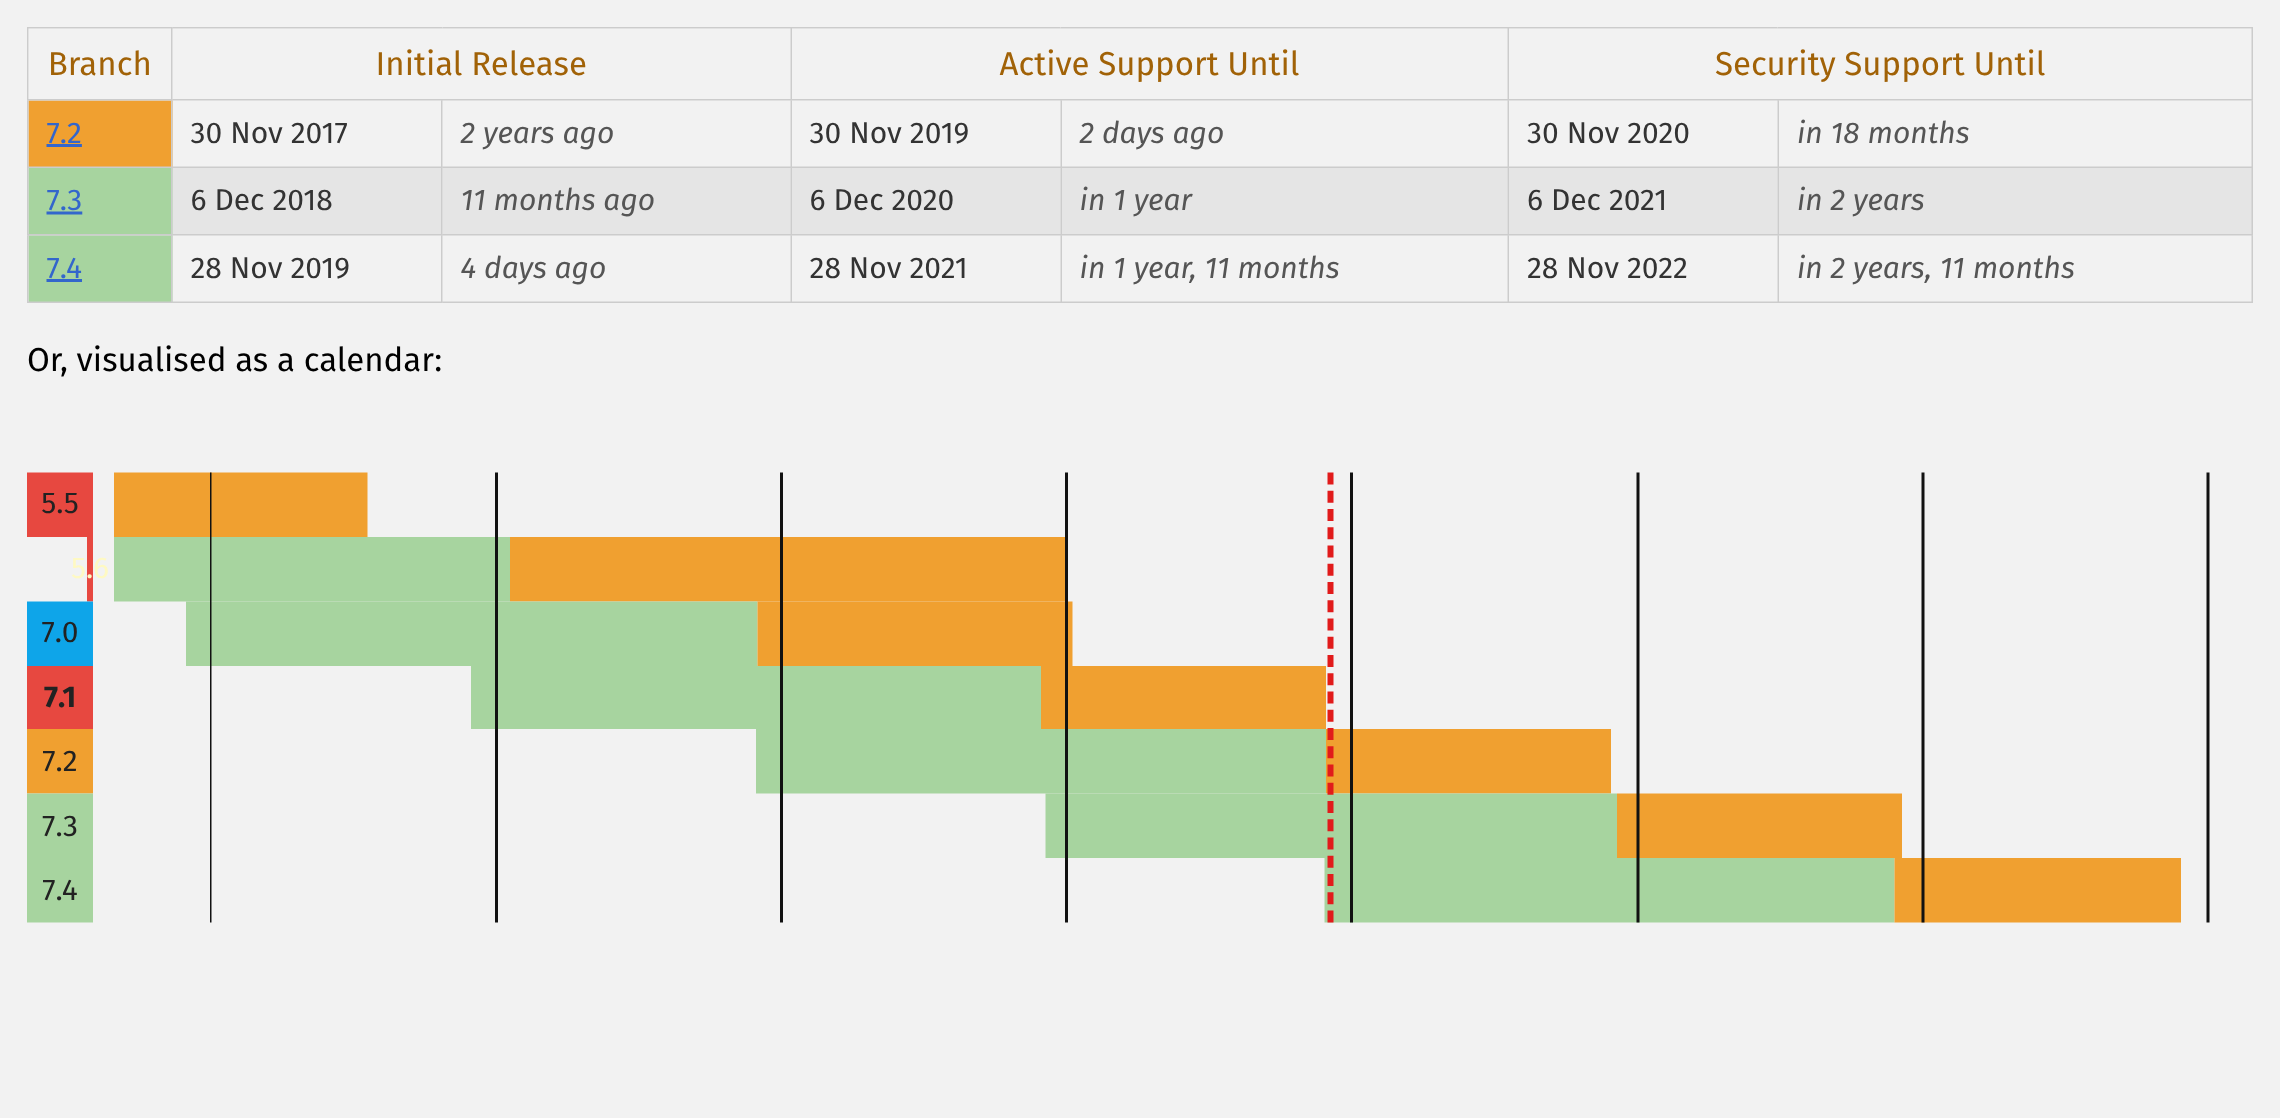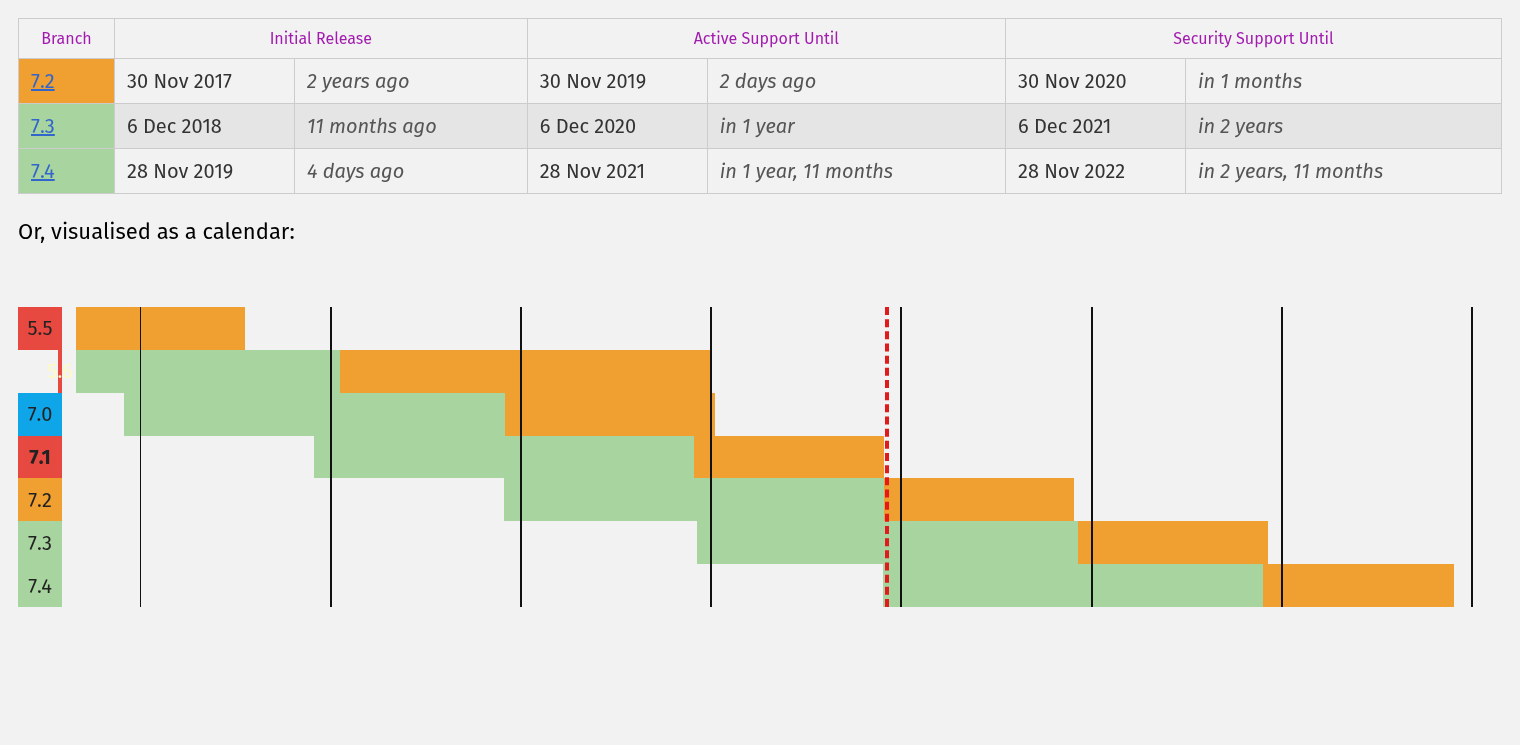--- a/index.html
+++ b/index.html
@@ -17,24 +17,24 @@
     background: #fff;
   }
   table.versions th, table.versions td {
     border: 1px solid #ccc;
     padding: 10px 12px;
     text-align: left;
     vertical-align: middle;
   }
   table.versions th {
     background: #f2f2f2;
-    color: #a21caf;
+    color: #a16207;
     font-weight: 400;
     text-align: center;
-    font-size: 16px;
+    font-size: 22px;
   }
   table.versions td.branch {
     width: 96px;
     font-size: 20px;
   }
   table.versions td.branch a {
     color: #36c;
     text-decoration: underline;
   }
   .bg-orange { background: #f0a030; }
@@ -120,21 +120,21 @@
     </tr>
   </thead>
   <tbody id="versions-tbody">
       <tr>
         <td class="branch bg-orange"><a href="#">7.2</a></td>
         <td class="date">30 Nov 2017</td>
         <td class="rel">2 years ago</td>
         <td class="date">30 Nov 2019</td>
         <td class="rel">2 days ago</td>
         <td class="date">30 Nov 2020</td>
-        <td class="rel">in 1 months</td>
+        <td class="rel">in 18 months</td>
       </tr>
       <tr class="alt">
         <td class="branch bg-green"><a href="#">7.3</a></td>
         <td class="date">6 Dec 2018</td>
         <td class="rel">11 months ago</td>
         <td class="date">6 Dec 2020</td>
         <td class="rel">in 1 year</td>
         <td class="date">6 Dec 2021</td>
         <td class="rel">in 2 years</td>
       </tr>

